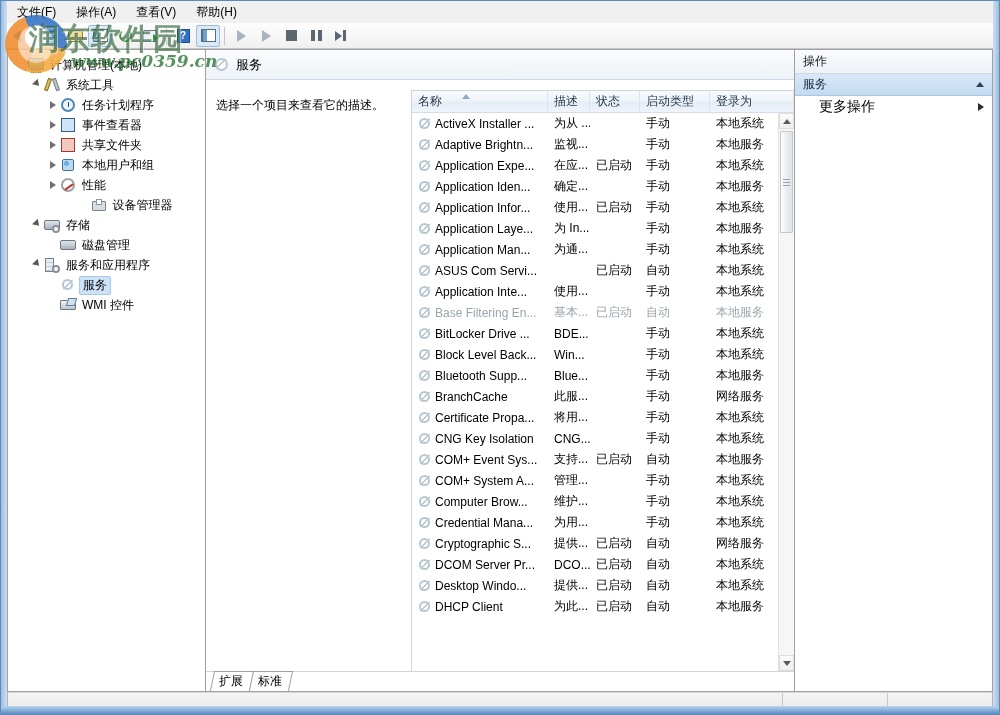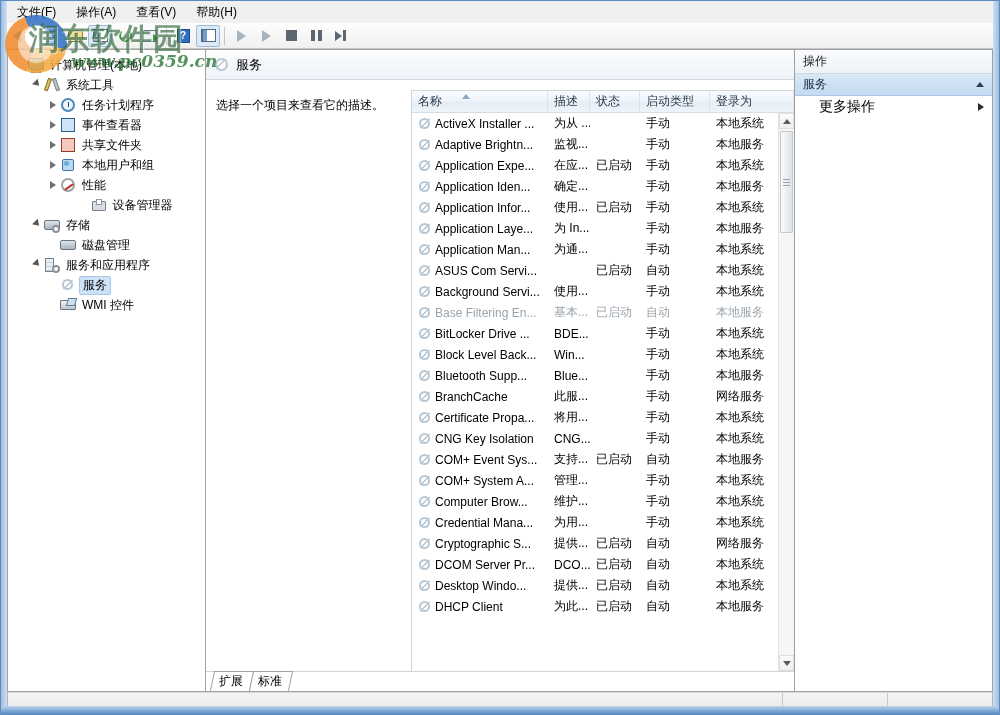--- a/index.html
+++ b/index.html
@@ -701,21 +701,21 @@
                     <span>ASUS Com Servi...</span>
                   </div>
                   <div class="cell" style="flex: 0 0 42px;"></div>
                   <div class="cell" style="flex: 0 0 50px;">已启动</div>
                   <div class="cell" style="flex: 0 0 70px;">自动</div>
                   <div class="cell" style="flex: 1 1 auto;">本地系统</div>
                 </div>
                 <div class="row">
                   <div class="cell name" style="flex: 0 0 136px;">
                     <div class="gear"></div>
-                    <span>Background Servi...</span>
+                    <span>Application Inte...</span>
                   </div>
                   <div class="cell" style="flex: 0 0 42px;">使用...</div>
                   <div class="cell" style="flex: 0 0 50px;"></div>
                   <div class="cell" style="flex: 0 0 70px;">手动</div>
                   <div class="cell" style="flex: 1 1 auto;">本地系统</div>
                 </div>
                 <div class="row dim">
                   <div class="cell name" style="flex: 0 0 136px;">
                     <div class="gear"></div>
                     <span>Base Filtering En...</span>

